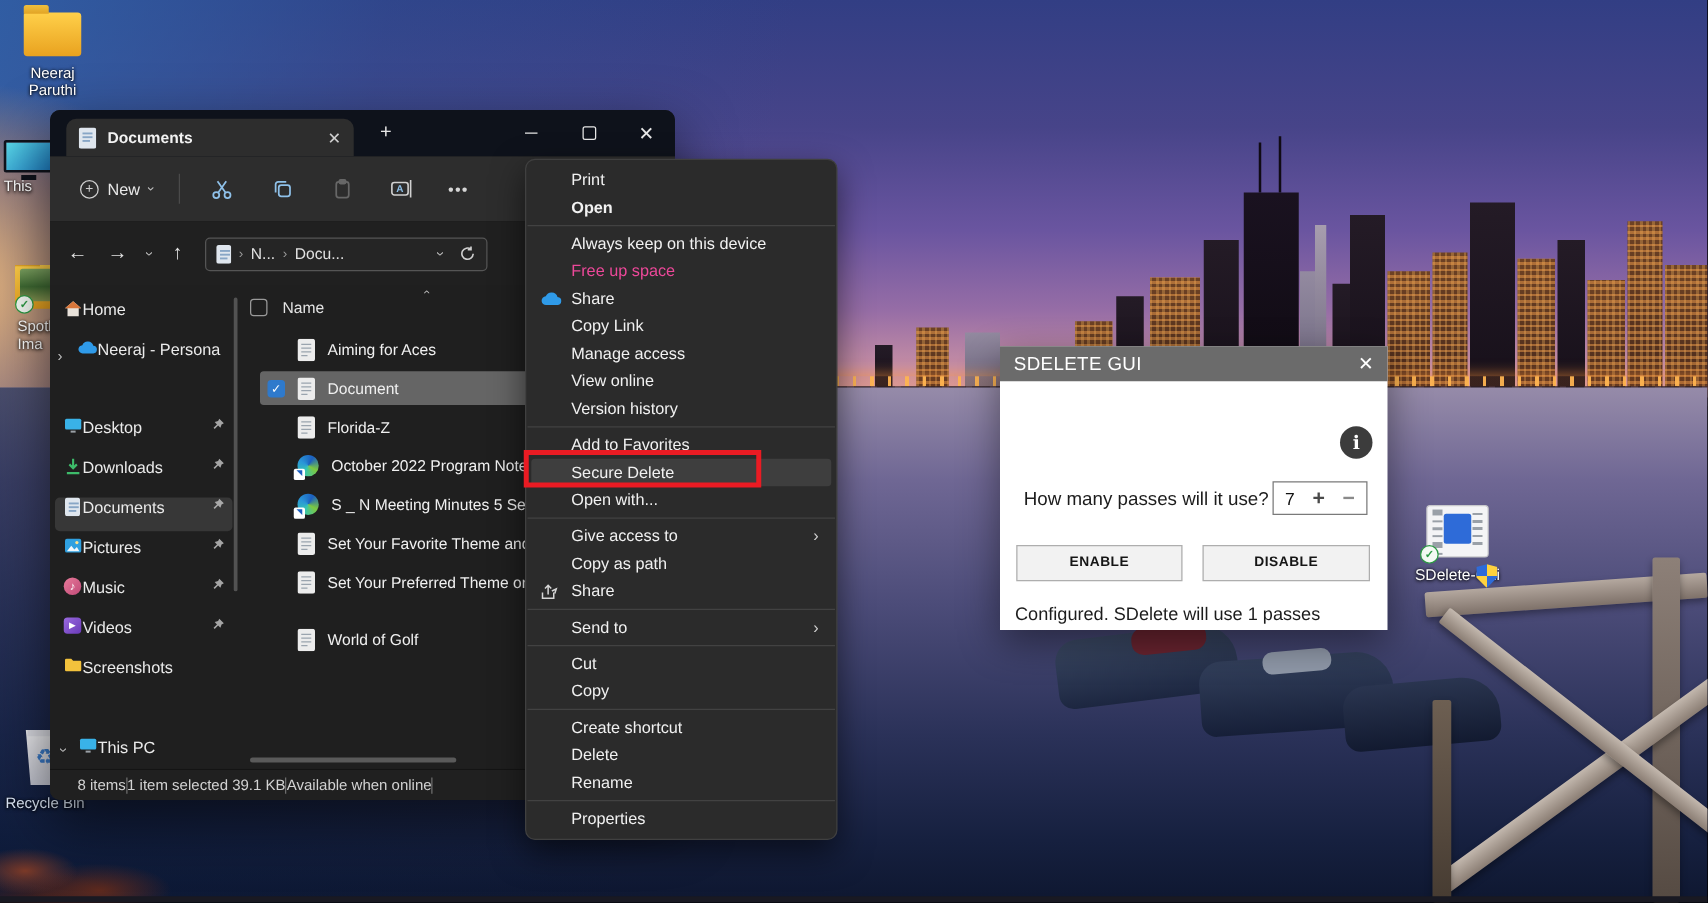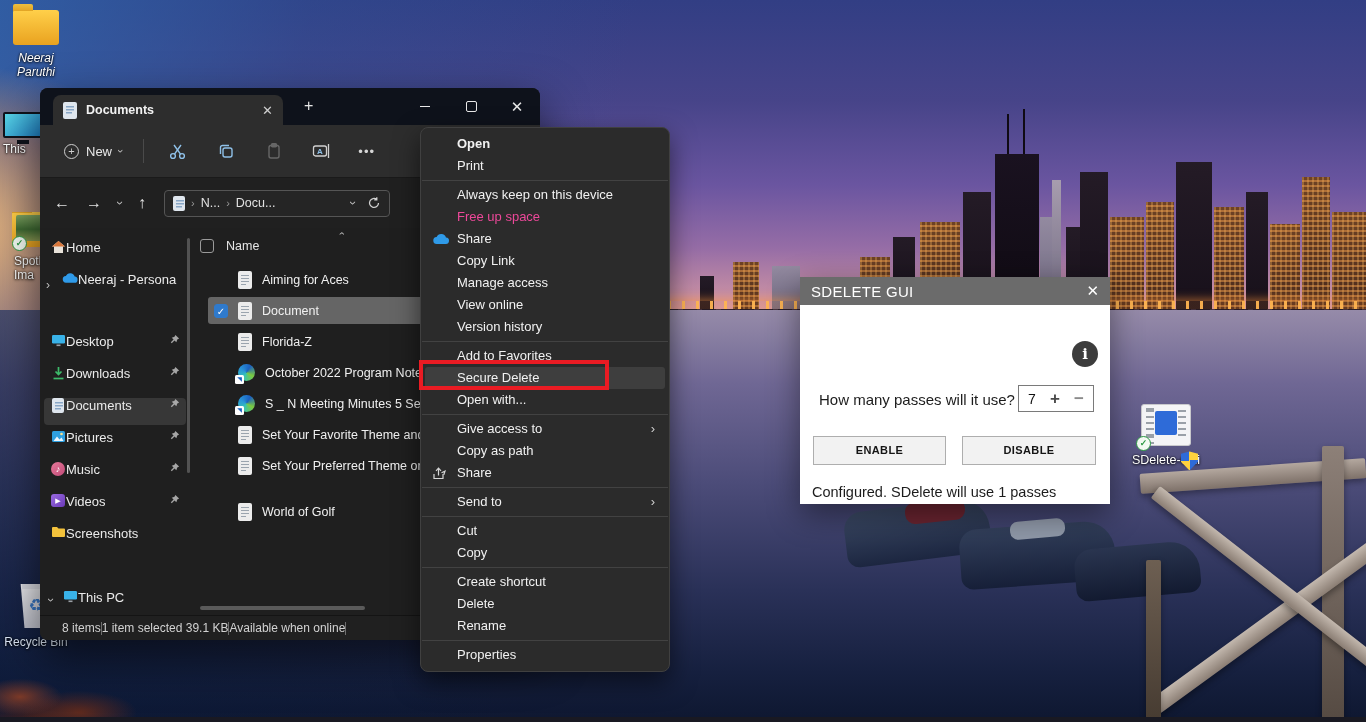--- a/index.html
+++ b/index.html
@@ -214,21 +214,21 @@
   </div>
   <div>
     <div class="pier-beam" style="left:1140px;top:466px;width:226px;height:20px;transform:rotate(-4deg);"></div>
     <div class="pier-beam" style="left:1322px;top:446px;width:22px;height:276px;background:linear-gradient(180deg,#8d8078,#554a42);"></div>
     <div class="pier-plank" style="left:1128px;top:560px;width:300px;height:17px;transform:rotate(-36deg);transform-origin:left top;left:1150px;top:700px;"></div>
     <div class="pier-plank" style="left:1160px;top:486px;width:280px;height:15px;transform:rotate(38deg);transform-origin:left top;"></div>
     <div class="pier-beam" style="left:1146px;top:560px;width:15px;height:162px;background:linear-gradient(180deg,#6d5f52,#463b31);"></div>
   </div>
   <div class="rocks"></div>
 
-  <div class="dicon" style="left:4px;top:10px;width:64px;font-style:italic;">
+  <div class="dicon" style="left:10px;top:10px;width:64px;">
     <div class="folder"></div>
     <div class="dlabel" style="margin-top:7px;">Neeraj Paruthi</div>
   </div>
   <div class="dicon" style="left:0px;top:112px;width:46px;">
     <div class="monitor"></div>
     <div class="dlabel" style="margin-top:5px;text-align:left;padding-left:3px;">This</div>
   </div>
   <div class="dicon" style="left:12px;top:212px;width:40px;overflow:hidden;">
     <div class="folder" style="width:42px;">
       <div class="folder-img" style="width:34px;"></div>
@@ -498,22 +498,22 @@
       <span>8 items</span>
       <span class="sb-pipe"></span>
       <span>1 item selected  39.1 KB</span>
       <span class="sb-pipe"></span>
       <span>Available when online</span>
       <span class="sb-pipe"></span>
     </div>
   </div>
 
   <div class="ctxmenu">
+    <div class="mi"><span>Print</span></div>
     <div class="mi bold"><span>Open</span></div>
-    <div class="mi"><span>Print</span></div>
     <div class="mi-sep"></div>
     <div class="mi"><span>Always keep on this device</span></div>
     <div class="mi disabled"><span>Free up space</span></div>
     <div class="mi">
       <span class="mi-icon">
         <svg width="18" height="12" viewBox="0 0 17 12">
             <path d="M4.5 11 a3.5 3.5 0 0 1 -.4-7 A5 5 0 0 1 13.5 4.5 a3.2 3.2 0 0 1 -.5 6.5 z" fill="#2f9ae8"></path>
           </svg>
       </span>
       <span>Share</span>

